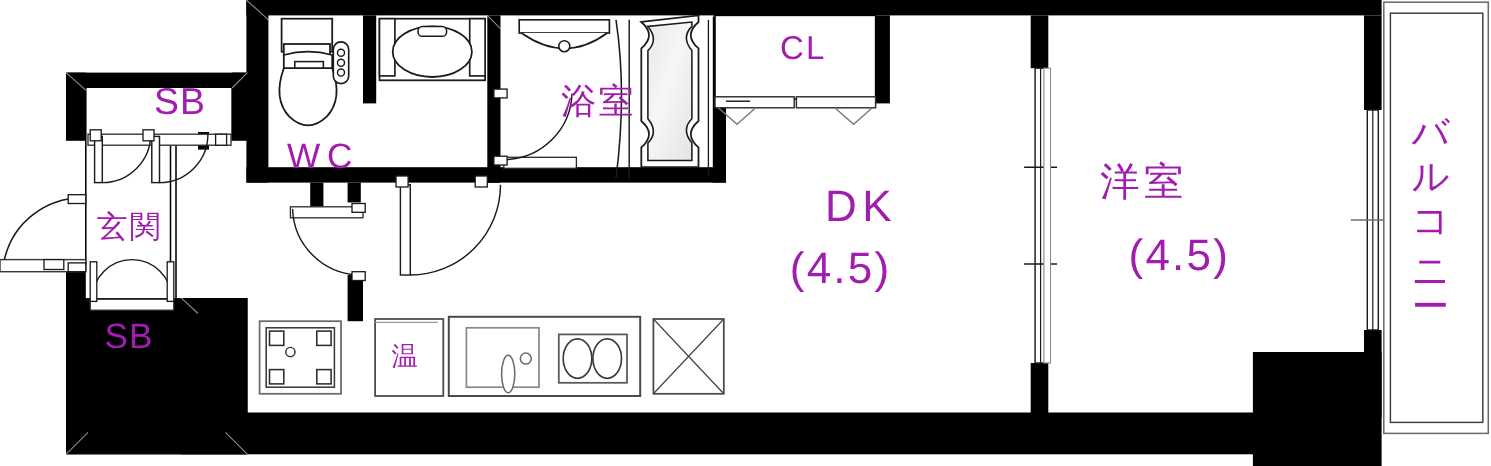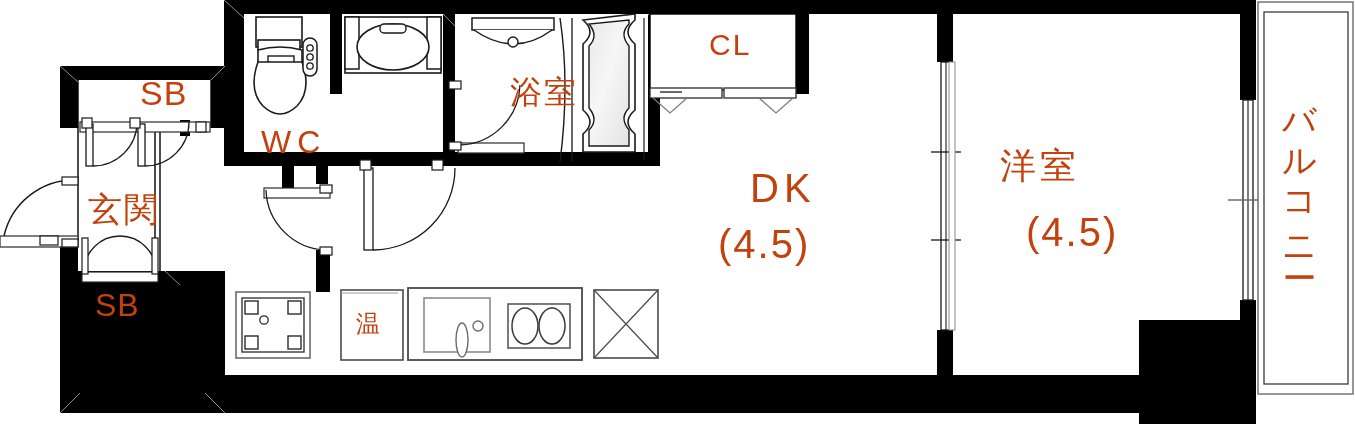--- a/index.html
+++ b/index.html
@@ -1,19 +1,19 @@
 <!DOCTYPE html>
 <html><head>
 <meta charset="utf-8">
 <style>
   html,body{margin:0;padding:0;background:#ffffff;}
   body{font-family:"Liberation Sans","DejaVu Sans",sans-serif;}
   #stage{position:relative;width:1355px;height:424px;background:#ffffff;overflow:hidden;}
   #stage svg{position:absolute;left:0;top:0;}
-  .lbl{position:absolute;color:#c2410c;line-height:1;white-space:nowrap;}
+  .lbl{position:absolute;color:#a21caf;line-height:1;white-space:nowrap;}
   .lbl-jp{font-family:"DejaVu Sans","Liberation Sans",sans-serif;}
   .roman{font-family:"Liberation Sans","DejaVu Sans",sans-serif;}
   .vert{writing-mode:vertical-rl;text-orientation:upright;}
 </style>
 </head>
 <body>
 
 <div id="stage">
 
 <svg width="1355" height="424" viewBox="0 0 1355 424">
@@ -245,21 +245,21 @@
   <g stroke="#1a1a1a" stroke-width="1.3" fill="none">
     <path d="M660 92 L682 92"></path>
   </g>
 
 </svg>
 
 <div class="lbl roman" style="left:140px;top:76px;font-size:34px;font-weight:400;letter-spacing:1px;">SB</div>
 
 <div class="lbl roman" style="left:95px;top:289px;font-size:32px;font-weight:400;letter-spacing:1px;">SB</div>
 
-<div class="lbl lbl-jp" style="left:88px;top:192px;font-size:34px;letter-spacing:2px;">玄関</div>
+<div class="lbl lbl-jp" style="left:88px;top:192px;font-size:28px;letter-spacing:2px;">玄関</div>
 
 <div class="lbl roman" style="left:261px;top:126px;font-size:32px;letter-spacing:6px;">WC</div>
 
 <div class="lbl lbl-jp" style="left:470px;top:76px;font-size:32px;letter-spacing:2px;margin-left:40px;">浴室</div>
 
 <div class="lbl roman" style="left:709px;top:30px;font-size:30px;letter-spacing:2px;">CL</div>
 
 <div class="lbl roman" style="left:750px;top:168px;font-size:40px;letter-spacing:5px;">DK</div>
 <div class="lbl roman" style="left:718px;top:224px;font-size:40px;letter-spacing:2px;">(4.5)</div>
 

